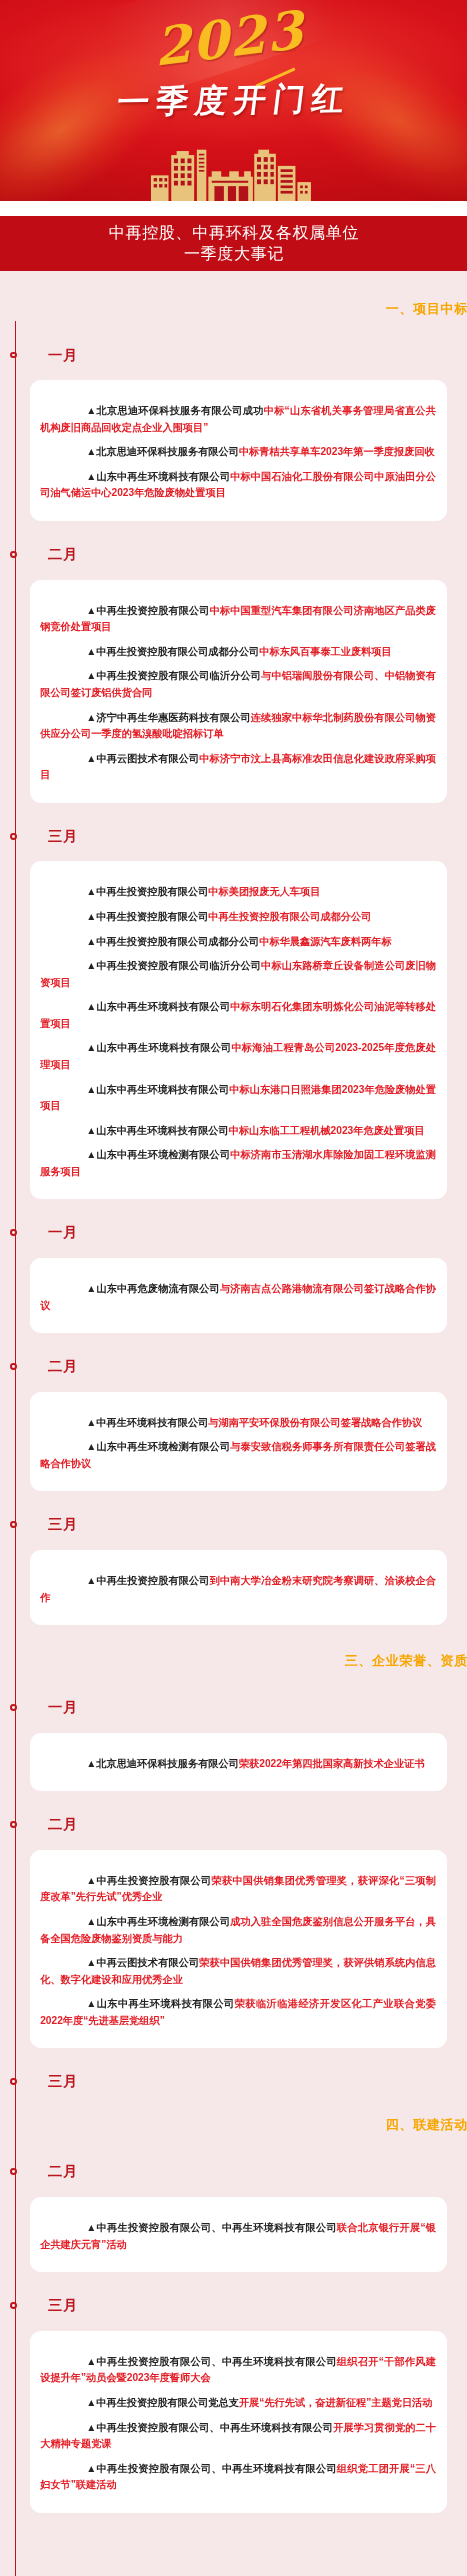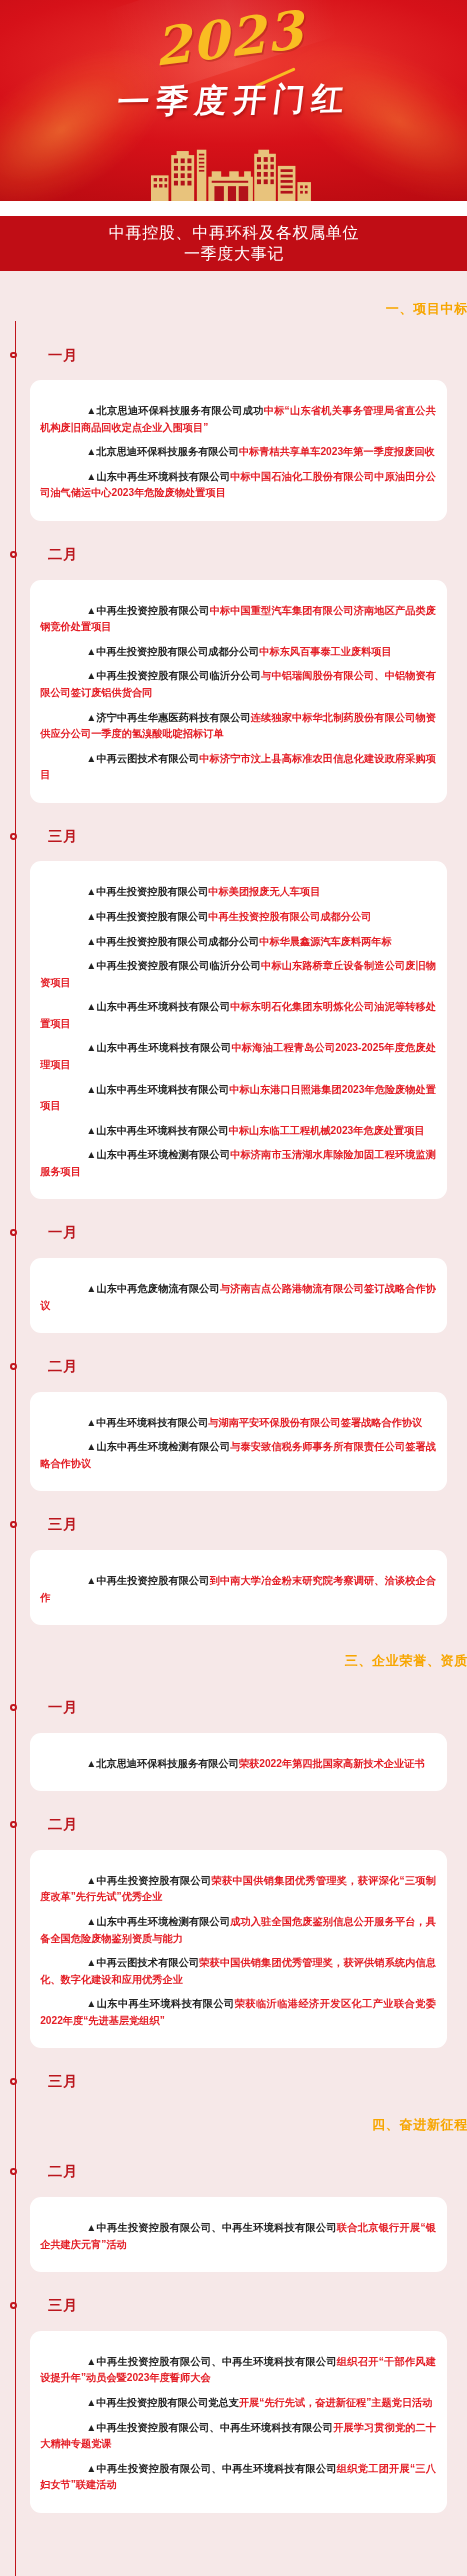--- a/index.html
+++ b/index.html
@@ -326,21 +326,21 @@
       <div class="card">
         <p class="item"><span class="plain">▲中再生投资控股有限公司</span><span class="hl">荣获中国供销集团优秀管理奖，获评深化“三项制度改革”先行先试”优秀企业</span></p>
         <p class="item"><span class="plain">▲山东中再生环境检测有限公司</span><span class="hl">成功入驻全国危废鉴别信息公开服务平台，具备全国危险废物鉴别资质与能力</span></p>
         <p class="item"><span class="plain">▲中再云图技术有限公司</span><span class="hl">荣获中国供销集团优秀管理奖，获评供销系统内信息化、数字化建设和应用优秀企业</span></p>
         <p class="item"><span class="plain">▲山东中再生环境科技有限公司</span><span class="hl">荣获临沂临港经济开发区化工产业联合党委2022年度“先进基层党组织”</span></p>
       </div>
       <div class="month-row">
         <span class="month-dot"></span>
         <span class="month-label">三月</span>
       </div>
-      <div class="section-title">四、奋进新征程</div>
+      <div class="section-title">四、联建活动</div>
       <div class="month-row">
         <span class="month-dot"></span>
         <span class="month-label">二月</span>
       </div>
       <div class="card">
         <p class="item"><span class="plain">▲中再生投资控股有限公司、中再生环境科技有限公司</span><span class="hl">联合北京银行开展“银企共建庆元宵”活动</span></p>
       </div>
       <div class="month-row">
         <span class="month-dot"></span>
         <span class="month-label">三月</span>

